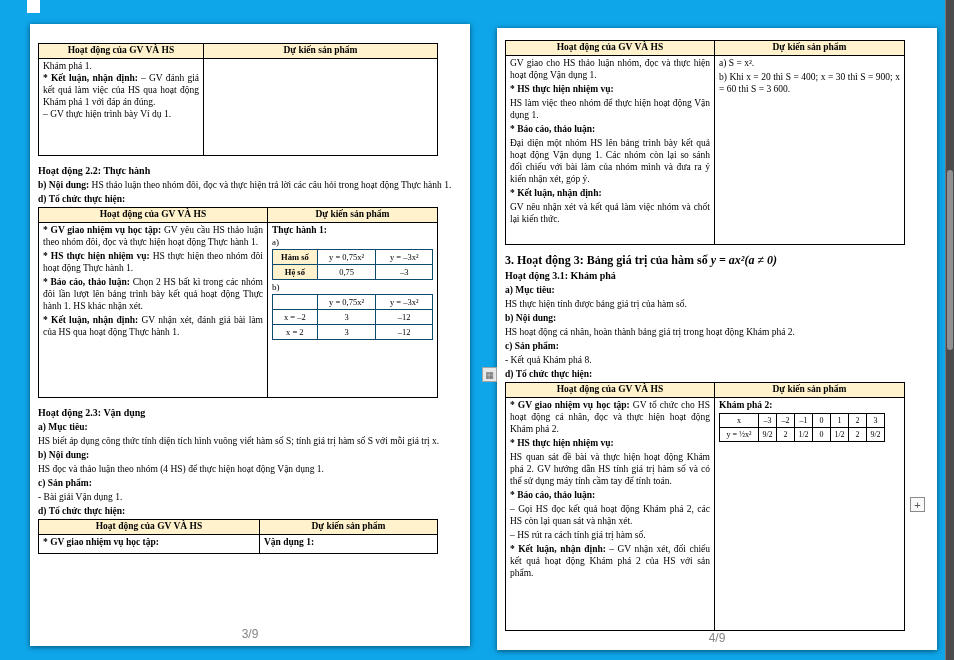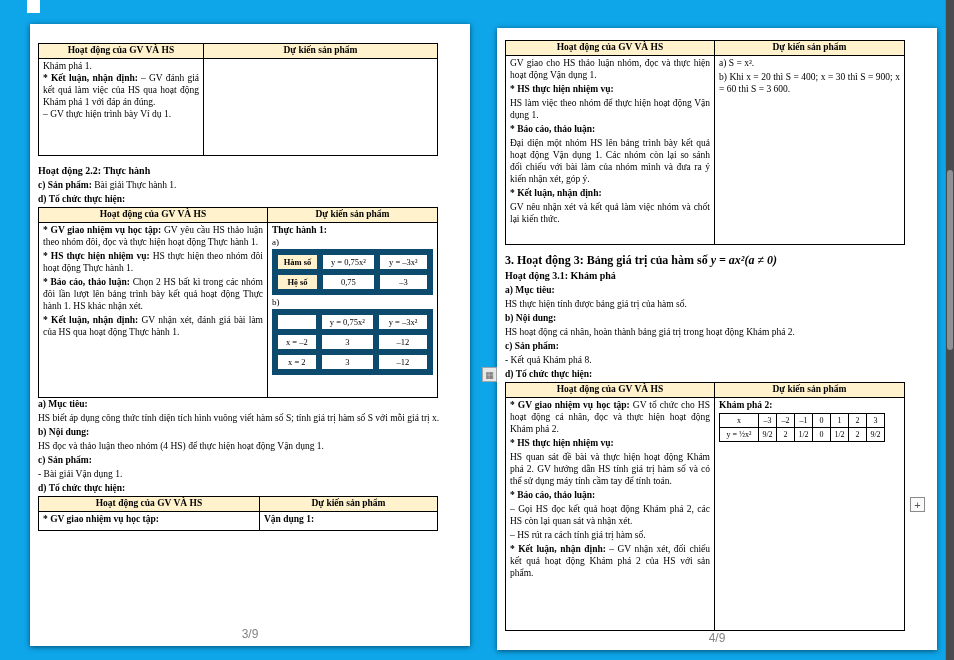--- a/index.html
+++ b/index.html
@@ -28,21 +28,21 @@
   .cell-t1{height:94px;}
   .cell-rt1{height:186px;}
   .cell-lt2{height:172px;margin-left:36px;}
   .cell-rt2{height:230px;}
   .cell-t3{height:16px;}
 
   .ans-title{font-weight:bold;font-size:9.5px;line-height:12px;margin:0 0 1px;}
   .mini-label{font-size:9px;line-height:11px;margin:0;}
   table.mini{border-collapse:collapse;table-layout:fixed;font-size:8.5px;line-height:10px;
              text-align:center;margin:1px 0 2px;}
-  table.mini td{border:6px solid #0c4a6e;padding:2px 1px;overflow:hidden;white-space:nowrap;}
+  table.mini td{border:1px solid #0c4a6e;padding:2px 1px;overflow:hidden;white-space:nowrap;}
   .mini .ca{width:42px;}
   .mini .cb{width:56px;}
   .mini .cc{width:54px;}
   .mini td.lbl{background:#fff2cc;font-weight:bold;}
 
   table.kp2{border-collapse:collapse;table-layout:fixed;font-size:8px;line-height:9px;
             text-align:center;margin:2px 0 0;}
   table.kp2 td{border:1px solid #000;padding:2px 0;overflow:hidden;}
   .kp2 .cf{width:38px;}
   .kp2 .cn{width:17px;}
@@ -87,21 +87,21 @@
               </div>
           </td>
           <td></td>
         </tr>
       </tbody>
     </table>
 
     <p class="sec-title">Hoạt động 2.2: Thực hành</p>
     <div>
 
-        <p class="para body-para"><b>c) Sản phẩm:</b><span> Bài giải Thực hành 1.</span></p>
+        <p class="para body-para"><b>b) Nội dung:</b><span> HS thảo luận theo nhóm đôi, đọc và thực hiện trả lời các câu hỏi trong hoạt động Thực hành 1.</span></p>
         <p class="para body-para"><b>d) Tổ chức thực hiện:</b><span></span></p>
       </div>
 
     <table class="doc t2">
       <thead>
         <tr>
           <th class="c1">Hoạt động của GV VÀ HS</th>
           <th>Dự kiến sản phẩm</th>
         </tr>
       </thead>
@@ -153,20 +153,21 @@
                     <td class="cb">3</td>
                     <td class="cc">–12</td>
                   </tr>
                 </tbody>
             </table>
           </td>
         </tr>
       </tbody>
     </table>
 
+    <p class="sec-title">Hoạt động 2.3: Vận dụng</p>
     <div>
 
     <p class="para body-para"><b>a) Mục tiêu:</b><span></span></p>
         <p class="para body-para"><b></b><span>HS biết áp dụng công thức tính diện tích hình vuông viết hàm số S; tính giá trị hàm số S với mỗi giá trị x.</span></p>
         <p class="para body-para"><b>b) Nội dung:</b><span></span></p>
         <p class="para body-para"><b></b><span>HS đọc và thảo luận theo nhóm (4 HS) để thực hiện hoạt động Vận dụng 1.</span></p>
         <p class="para body-para"><b>c) Sản phẩm:</b><span></span></p>
         <p class="para body-para"><b></b><span>- Bài giải Vận dụng 1.</span></p>
         <p class="para body-para"><b>d) Tổ chức thực hiện:</b><span></span></p>
       </div>

